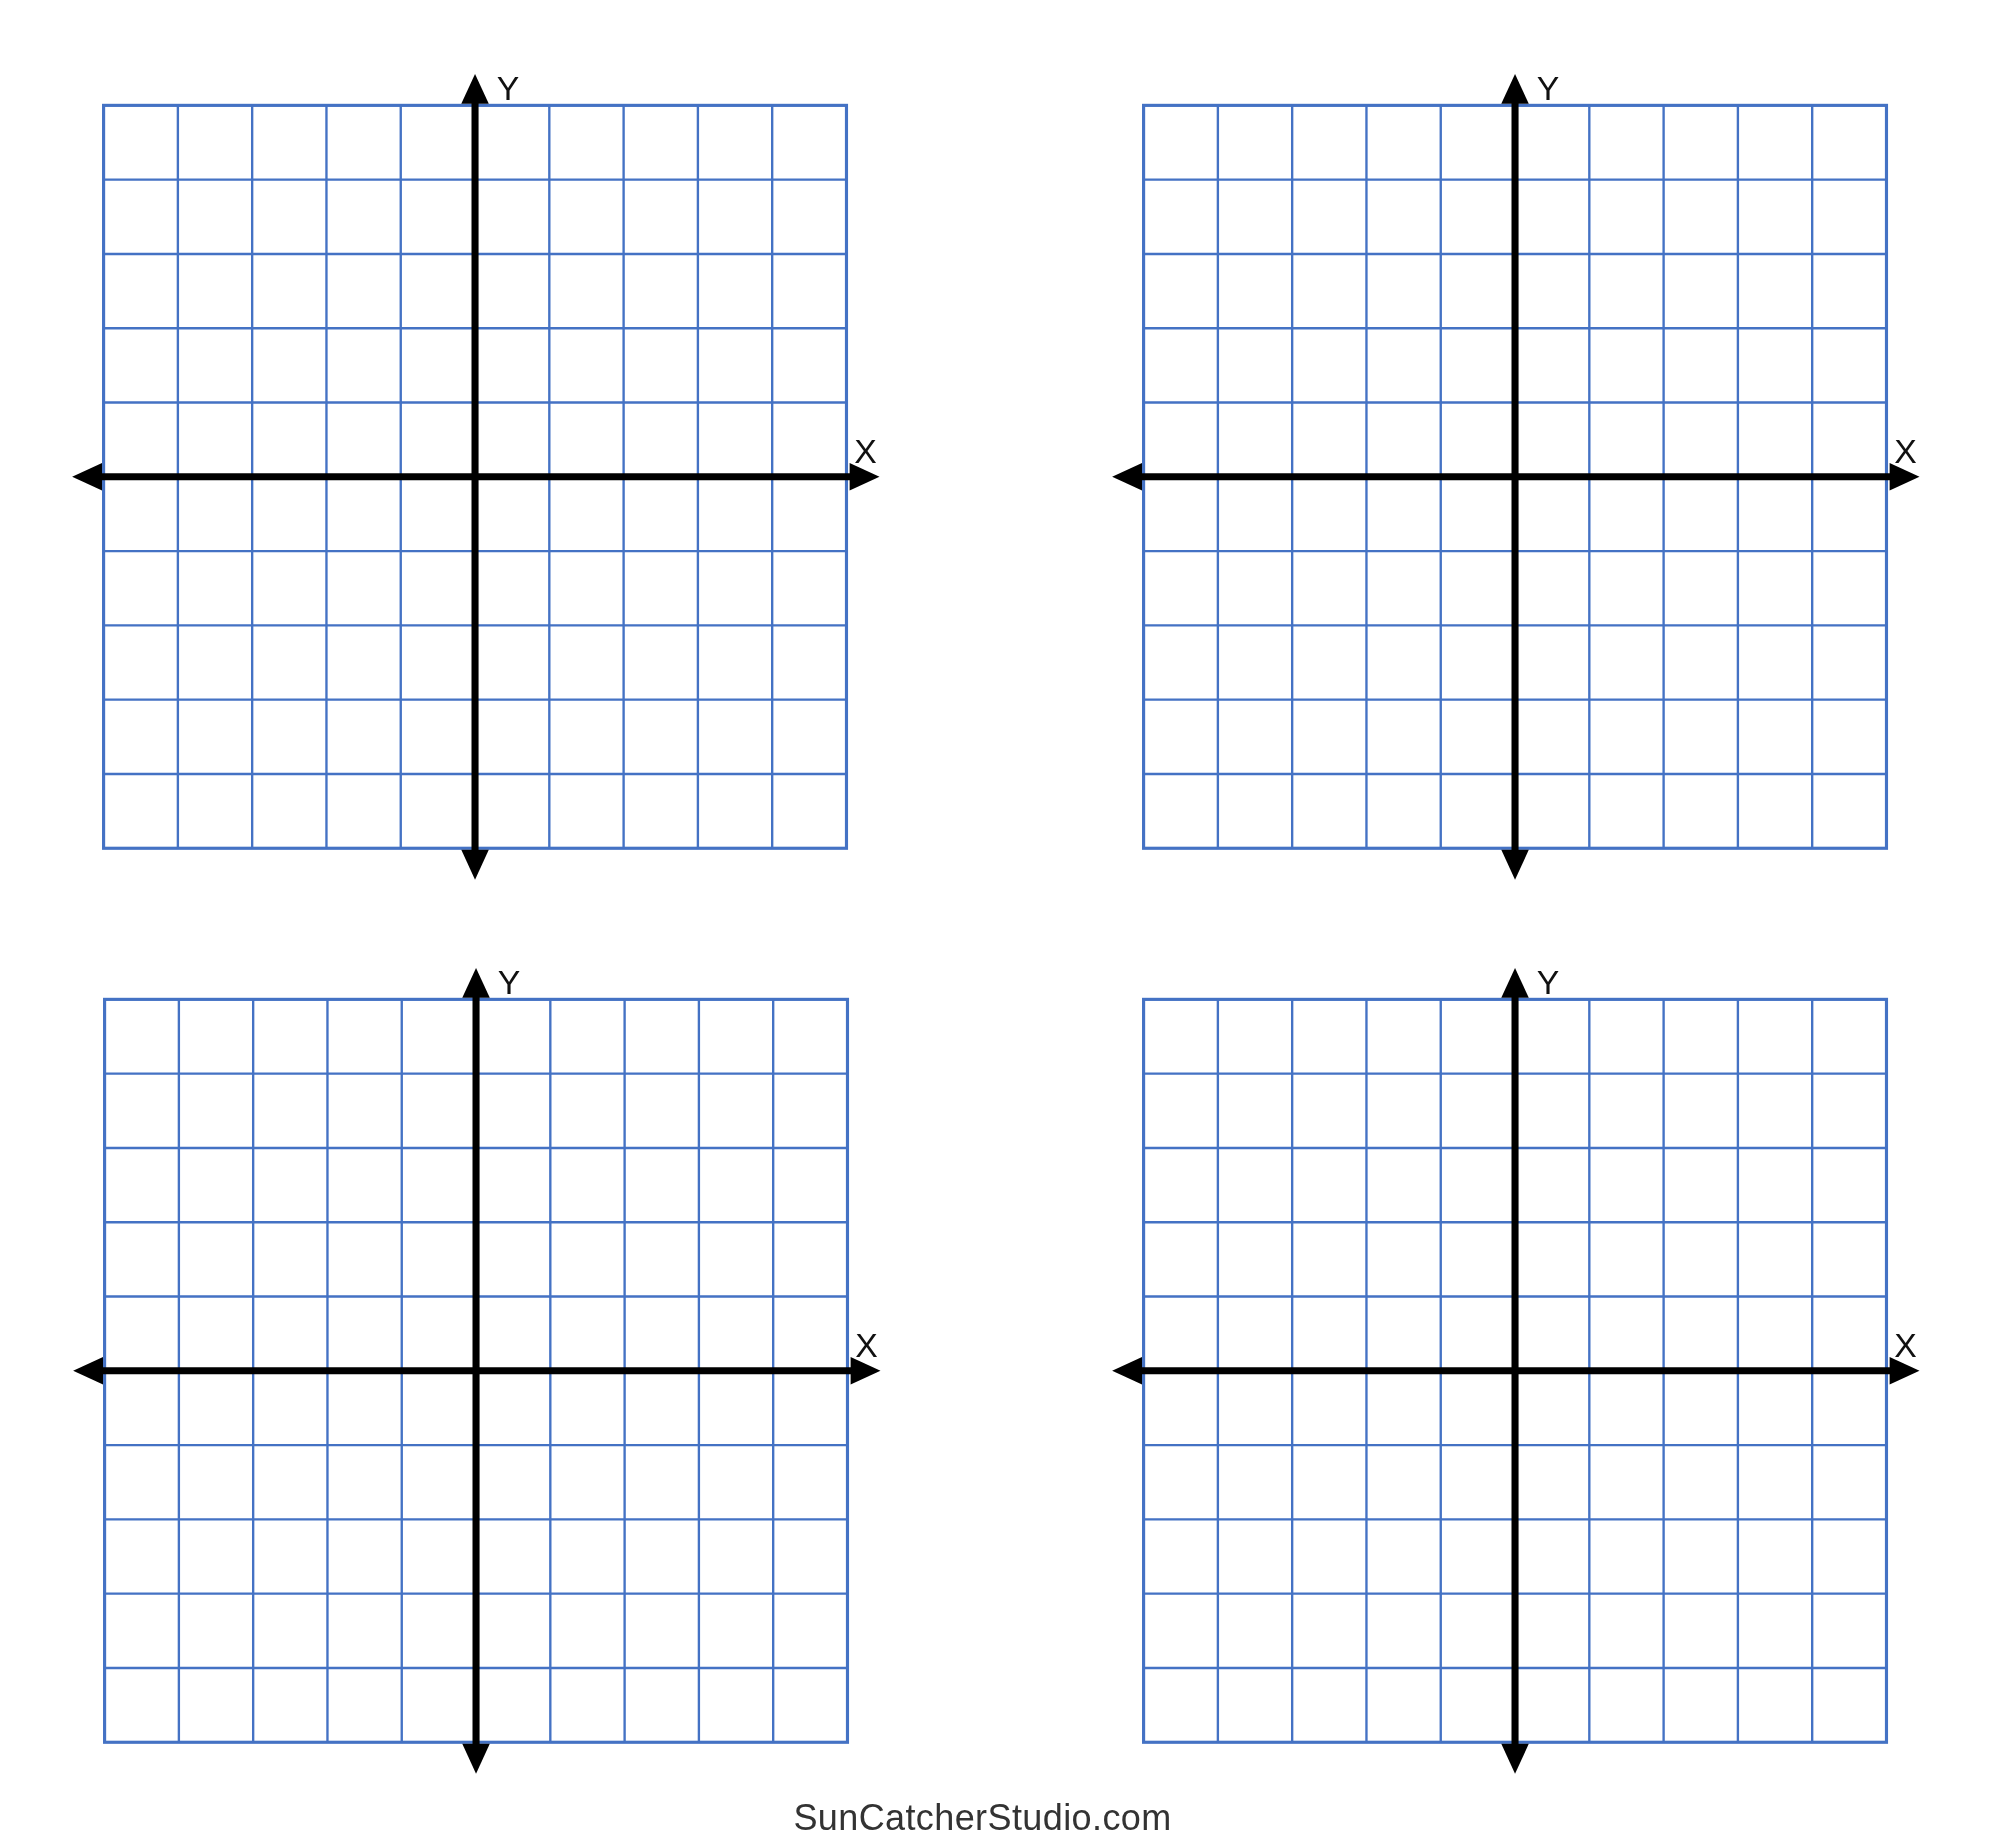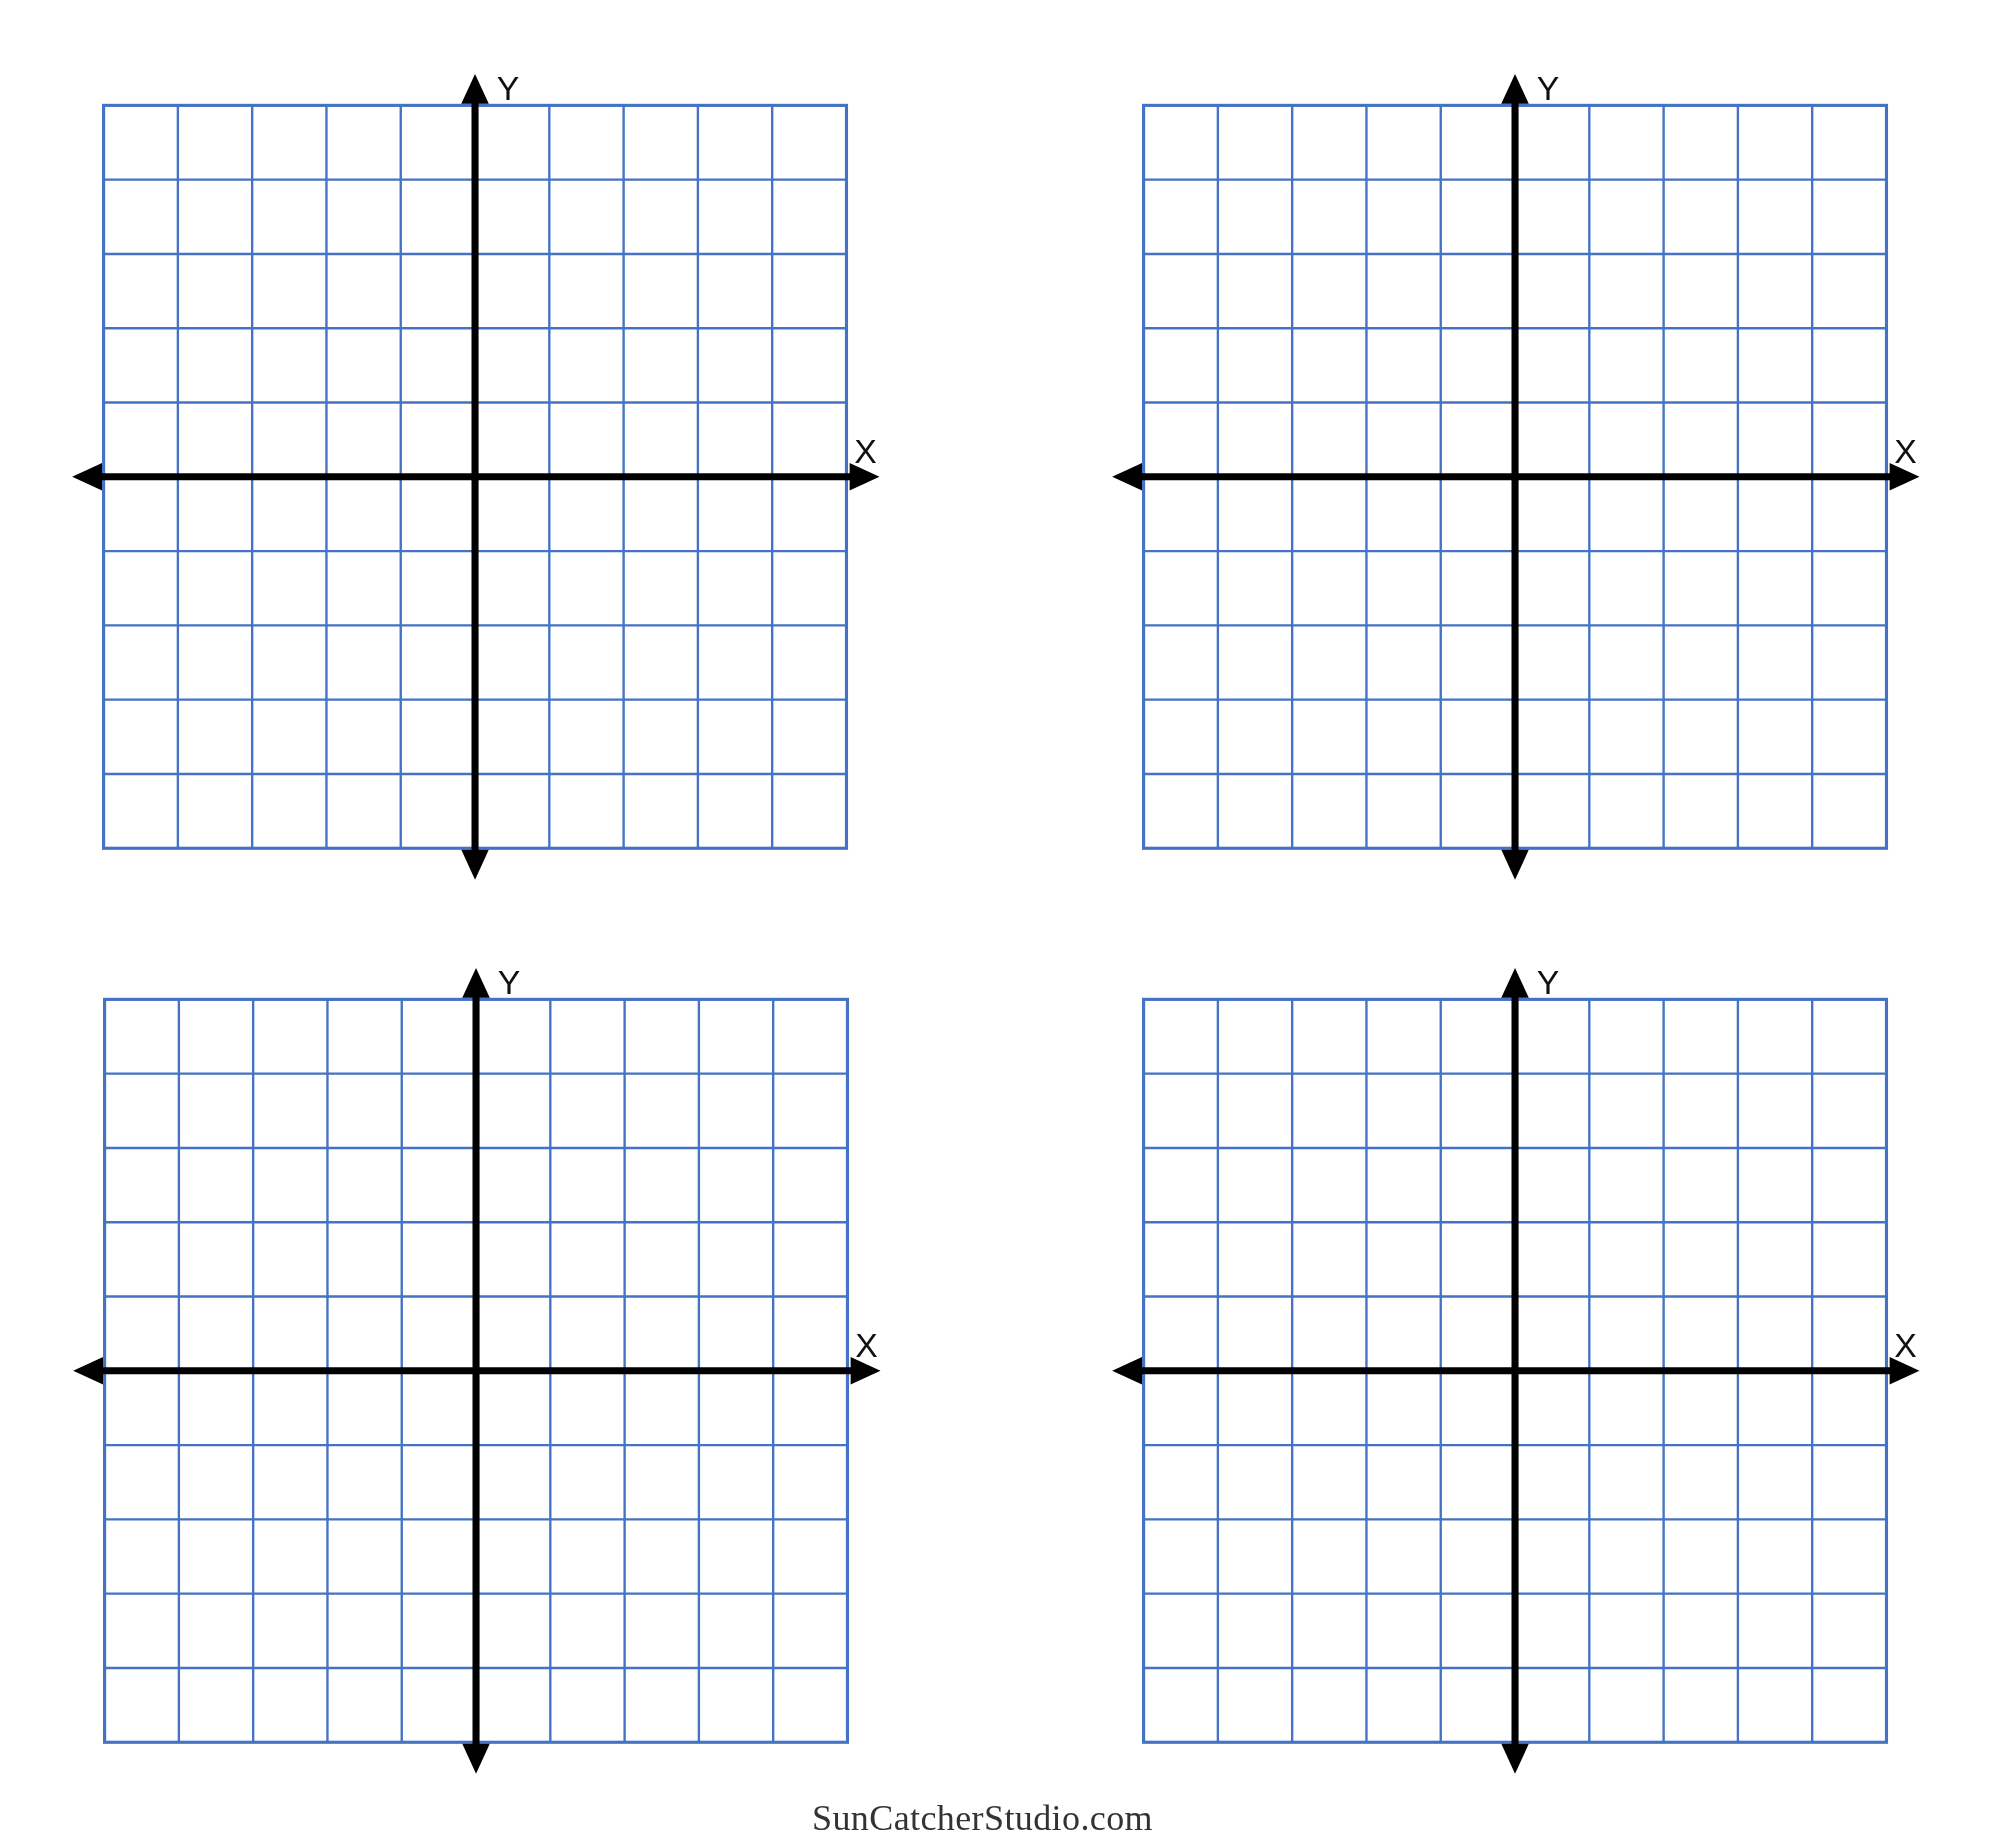--- a/index.html
+++ b/index.html
@@ -27,21 +27,20 @@
     font-size:43px;
     fill:var(--label-color);
   }
   .footer{
     position:absolute;
     top:1797px;left:0;width:1965px;
     text-align:center;
     font-size:36px;
     color:var(--footer-color);
     letter-spacing:0.4px;
-    font-family:Liberation Serif, serif;
   }
 </style>
 </head>
 <body>
 
 <svg class="plane" style="left:68px;top:70px" width="818" height="816" viewBox="0 0 1040 1038">
   <rect class="gridborder" x="45" y="45" width="945" height="945"></rect>
   <path class="gridpath" d="M139.5 45 V990 M234 45 V990 M328.5 45 V990 M423 45 V990 M517.5 45 V990 M612 45 V990 M706.5 45 V990 M801 45 V990 M895.5 45 V990 M45 139.5 H990 M45 234 H990 M45 328.5 H990 M45 423 H990 M45 517.5 H990 M45 612 H990 M45 706.5 H990 M45 801 H990 M45 895.5 H990"></path>
   <g>
     <line class="axis-line" x1="30" y1="517.5" x2="1005" y2="517.5"></line>

